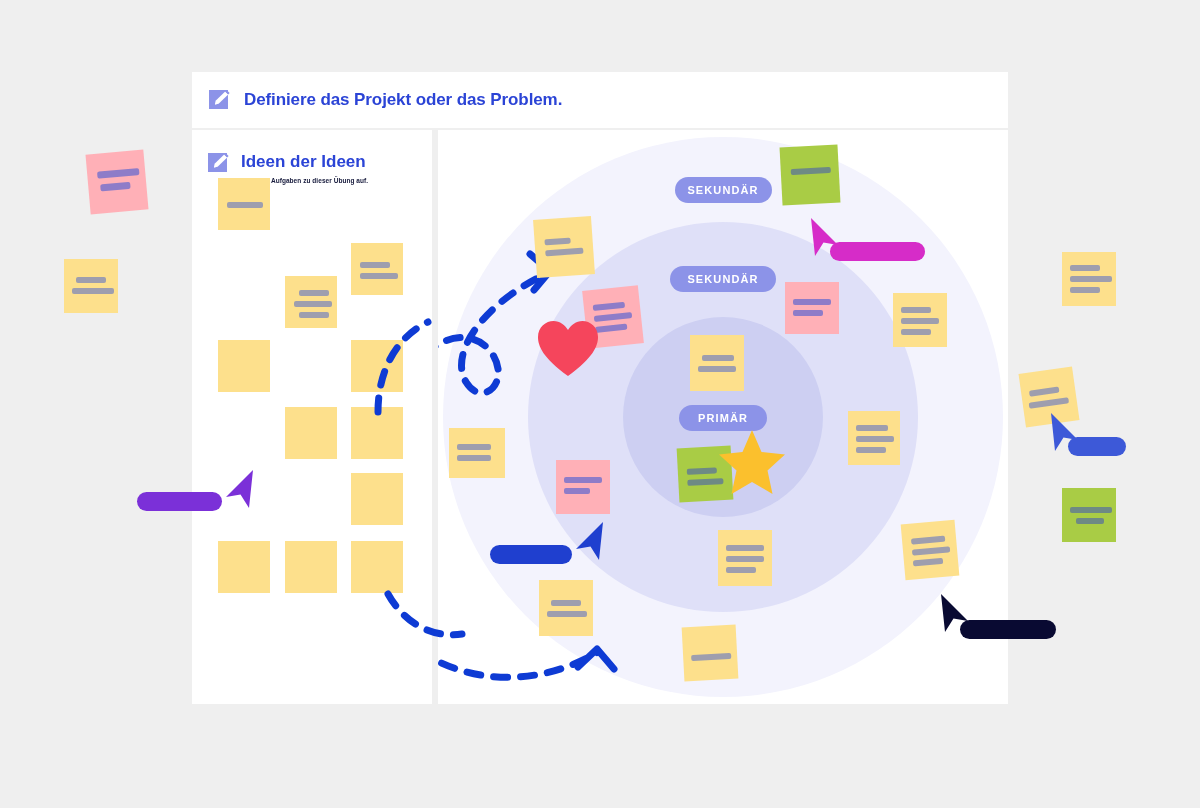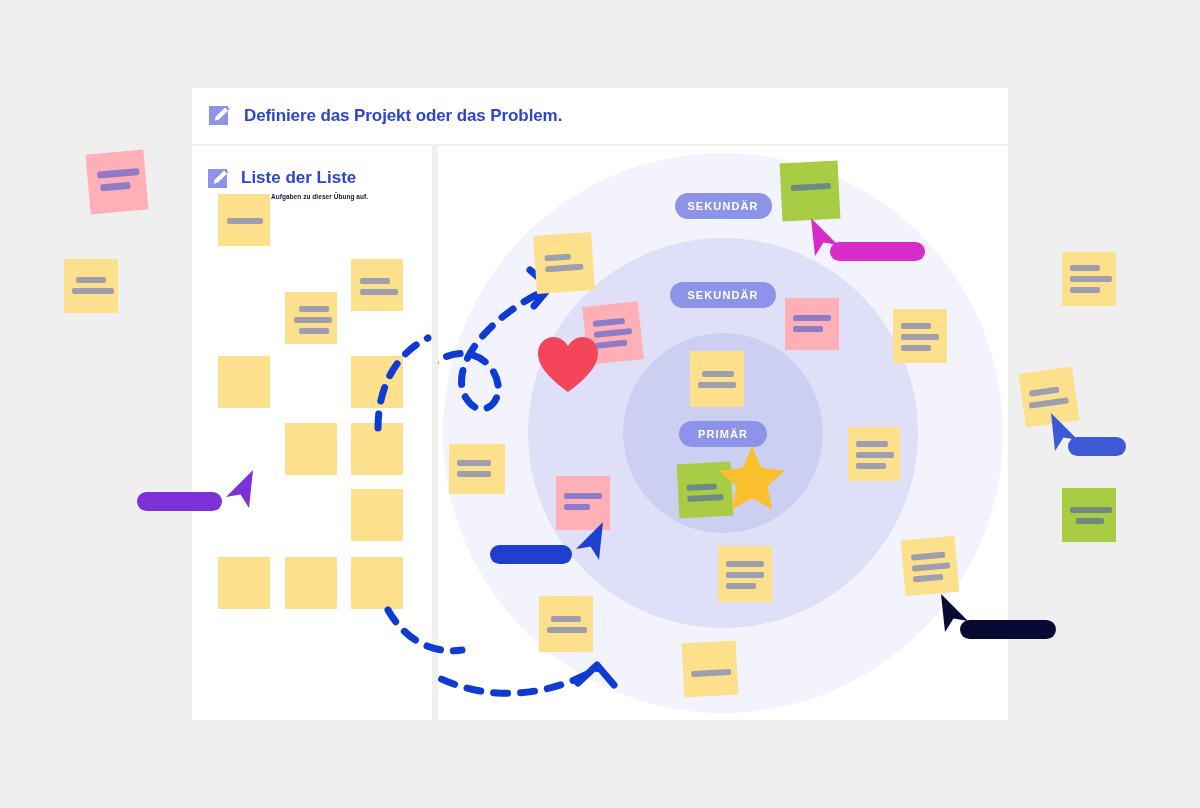--- a/index.html
+++ b/index.html
@@ -8,21 +8,21 @@
   body {
     width:1200px; height:808px;
     background:#EFEFEF;
     font-family:"Liberation Sans", sans-serif;
     overflow:hidden;
     position:relative;
   }
 
   
   #board {
-    position:absolute; left:192px; top:88px;
+    position:absolute; left:192px; top:72px;
     width:816px; height:632px;
   }
   .board-header {
     position:absolute; left:0; top:0; width:816px; height:56px;
     background:#FFFFFF;
     display:flex; align-items:center; gap:13px;
     padding-left:17px;
   }
   .board-title {
     color:#2B44D6; font-size:17px; font-weight:bold; letter-spacing:-0.1px;
@@ -97,21 +97,21 @@
       <div class="ideas-head">
         <span class="pen-icon">
           <svg width="22" height="22" viewBox="0 0 22 22">
             <rect x="0" y="1" width="19" height="19" fill="#8C93E8"></rect>
             <path d="M6 15.5 L6.6 11.8 L16.2 2.4 L19.2 5.4 L9.6 14.8 Z" fill="#FFFFFF"></path>
             <path d="M16.2 2.4 L19.2 5.4 L20.6 4 L17.6 1 Z" fill="#8C93E8"></path>
             <path d="M6 15.5 L8.1 14.9 L6.6 13.4 Z" fill="#FFFFFF"></path>
           </svg>
         </span>
         <div>
-          <div class="ideas-title">Liste der Liste</div>
+          <div class="ideas-title">Ideen der Ideen</div>
           <div class="ideas-sub">Liste alle Aufgaben zu dieser Übung auf.</div>
         </div>
       </div>
       <div id="left-notes">
           <div class="note" style="left: 26px; top: 48px; width: 52px; height: 52px; background: rgb(253, 224, 140);">
             <span class="ln" style="left: 9px; top: 24px; width: 36px; height: 6px; background: rgb(158, 158, 174);"></span>
           </div>
           <div class="note" style="left: 159px; top: 113px; width: 52px; height: 52px; background: rgb(253, 224, 140);">
             <span class="ln" style="left: 9px; top: 19px; width: 30px; height: 6px; background: rgb(158, 158, 174);"></span>
             <span class="ln" style="left: 9px; top: 30px; width: 38px; height: 6px; background: rgb(158, 158, 174);"></span>

